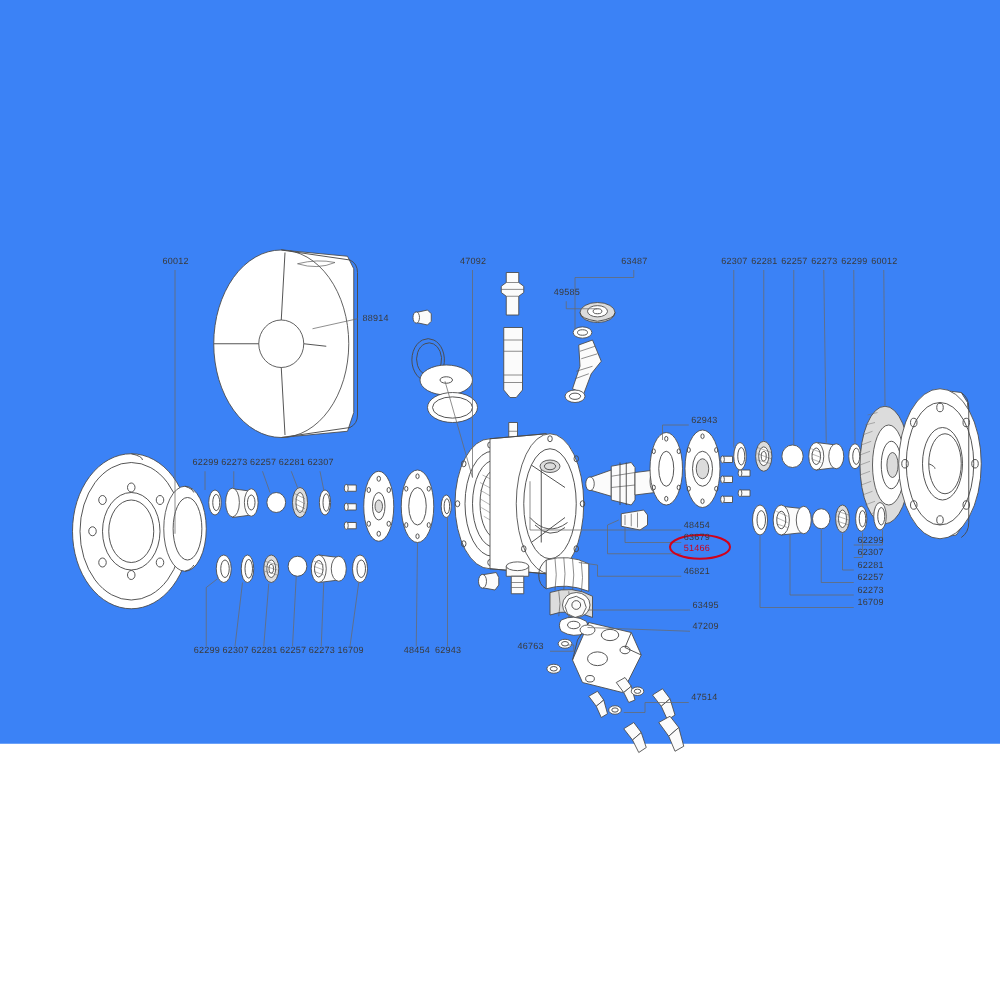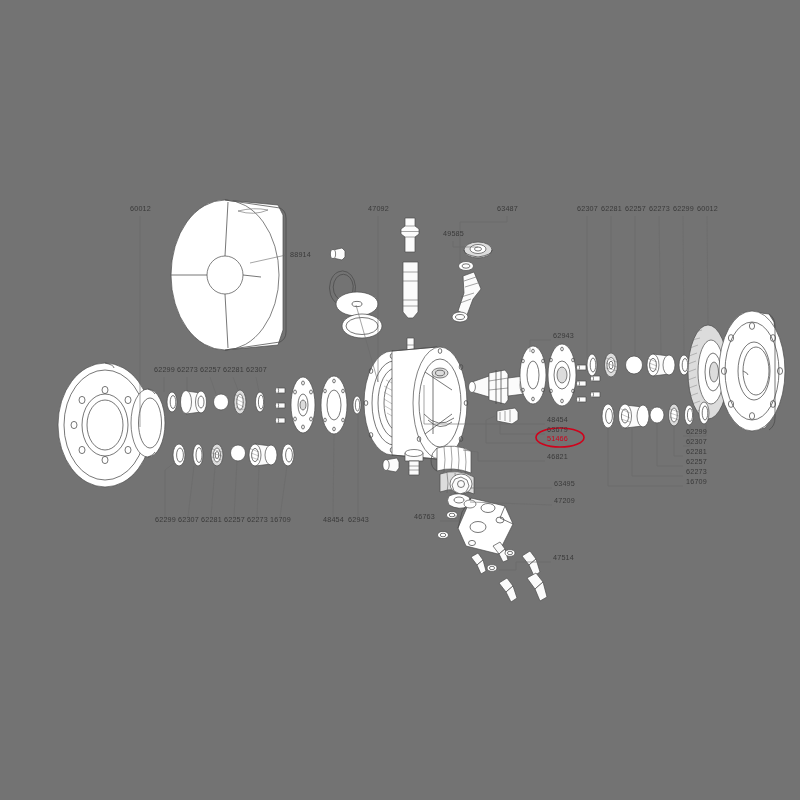--- a/index.html
+++ b/index.html
@@ -1,19 +1,19 @@
 <!DOCTYPE html>
 <html><head>
 <meta charset="utf-8">
 <title>Parts Diagram</title>
 <style>
   html,body{margin:0;padding:0;background:#ffffff;}
   body{width:800px;height:800px;overflow:hidden;
        font-family:"Liberation Sans","DejaVu Sans",sans-serif;}
-  #stage{position:relative;width:800px;height:800px;background:#737373;}
+  #stage{position:relative;width:800px;height:595px;background:#3b82f6;}
   #svgroot{position:absolute;inset:0;width:800px;height:800px;}
   .lbl{font-size:7.2px;fill:#3a3a3a;font-family:"Liberation Sans","DejaVu Sans",sans-serif;letter-spacing:.2px;}
   .lbl-hl{font-size:7.2px;fill:#d0021b;font-family:"Liberation Sans","DejaVu Sans",sans-serif;letter-spacing:.2px;}
   .lead{stroke:#6a6a6a;stroke-width:.6;fill:none;}
   .pt{stroke:#4a4a4a;stroke-width:.75;fill:none;}
   .pt-thin{stroke:#5a5a5a;stroke-width:.55;fill:none;}
   .pt-f{stroke:#4a4a4a;stroke-width:.7;fill:#fbfbfb;}
   .pt-fd{stroke:#4a4a4a;stroke-width:.7;fill:#dcdcdc;}
   .pt-fw{stroke:#4a4a4a;stroke-width:.7;fill:#ffffff;}
   .hatch{stroke:#6f6f6f;stroke-width:.4;fill:none;}

